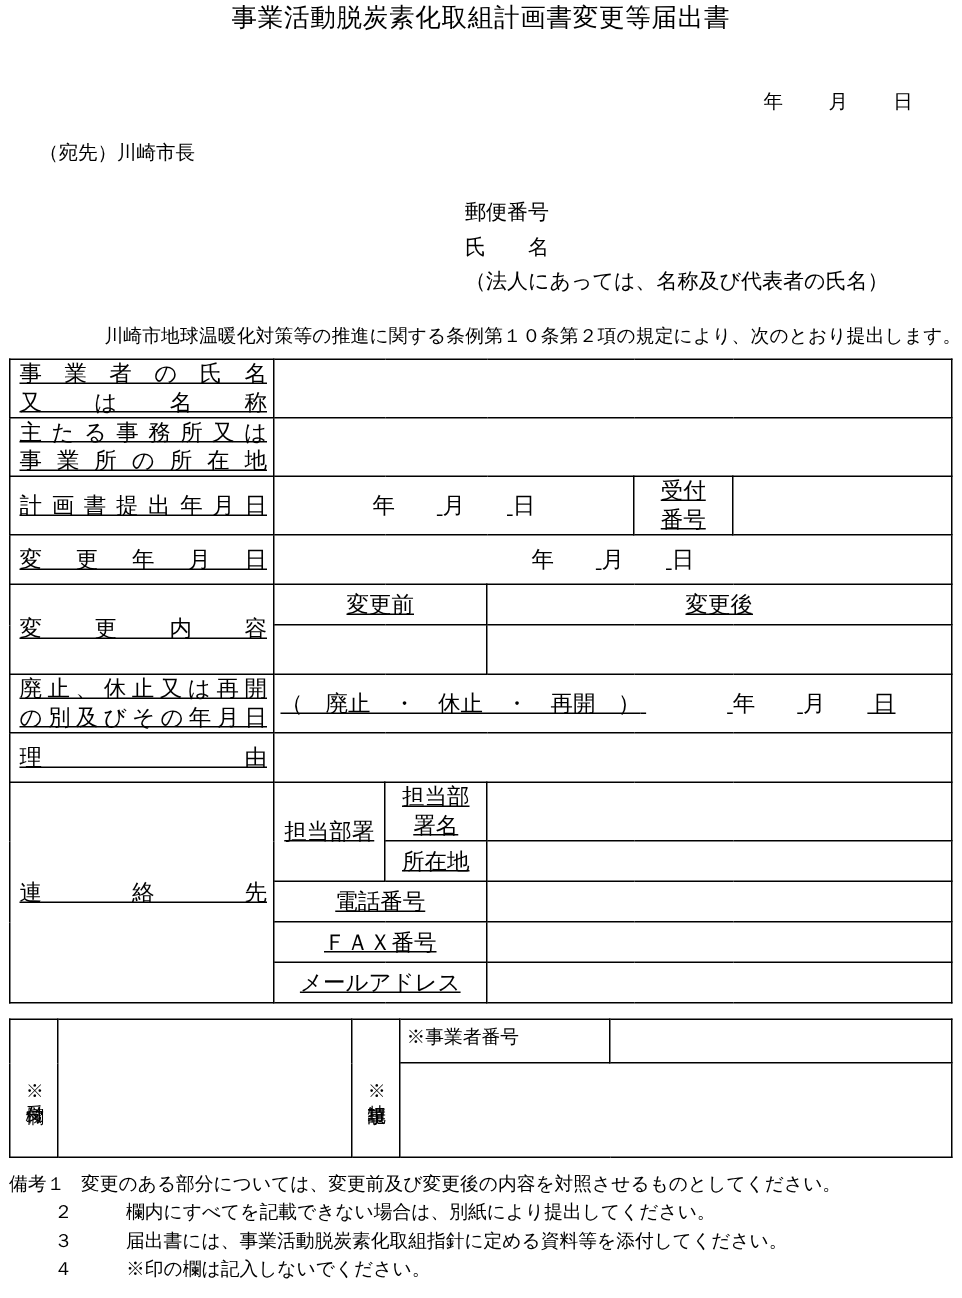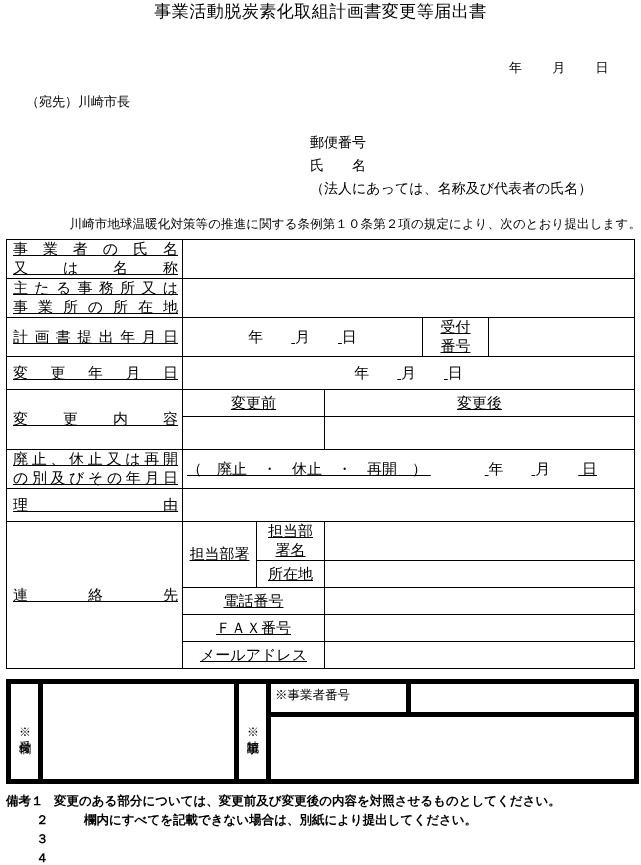--- a/index.html
+++ b/index.html
@@ -95,21 +95,21 @@
   .ymd .m { margin-right: 28px; }
 
   table.bottom {
     border-collapse: collapse;
     width: 628px;
     margin-left: 6px;
     margin-top: 10px;
     table-layout: fixed;
   }
   table.bottom td {
-    border: 5px solid #000000;
+    border: 1px solid #000000;
     font-size: 12.5px;
     vertical-align: top;
     padding: 3px 4px;
   }
   .vlabel {
     writing-mode: vertical-rl;
     text-orientation: upright;
     height: 78px;
     line-height: 1.1;
     font-size: 12px;
@@ -124,24 +124,23 @@
     font-size: 12.5px;
     line-height: 1.5;
   }
   .notes .row {
     display: flex;
   }
   .notes .num {
     width: 48px;
     flex: 0 0 48px;
     white-space: nowrap;
-    font-weight: bold;
   }
   .notes .num.first { width: 48px; }
-  .notes .txt { flex: 1 1 auto; font-weight: bold; }
+  .notes .txt { flex: 1 1 auto; }
 </style>
 </head>
 <body>
 
 <div class="page">
 
   <div class="title">事業活動脱炭素化取組計画書変更等届出書</div>
 
   <div class="date-line">
     <span class="date-y">年</span>
@@ -303,19 +302,21 @@
     <div class="row">
       <div class="num first">備考１</div>
       <div class="txt">変更のある部分については、変更前及び変更後の内容を対照させるものとしてください。</div>
     </div>
     <div class="row">
       <div class="num" style="padding-left:30px">２</div>
       <div class="txt">欄内にすべてを記載できない場合は、別紙により提出してください。</div>
     </div>
     <div class="row">
       <div class="num" style="padding-left:30px">３</div>
+      <div class="txt">届出書には、事業活動脱炭素化取組指針に定める資料等を添付してください。</div>
     </div>
     <div class="row">
       <div class="num" style="padding-left:30px">４</div>
+      <div class="txt">※印の欄は記入しないでください。</div>
     </div>
   </div>
 
 </div>
 
 </body></html>

